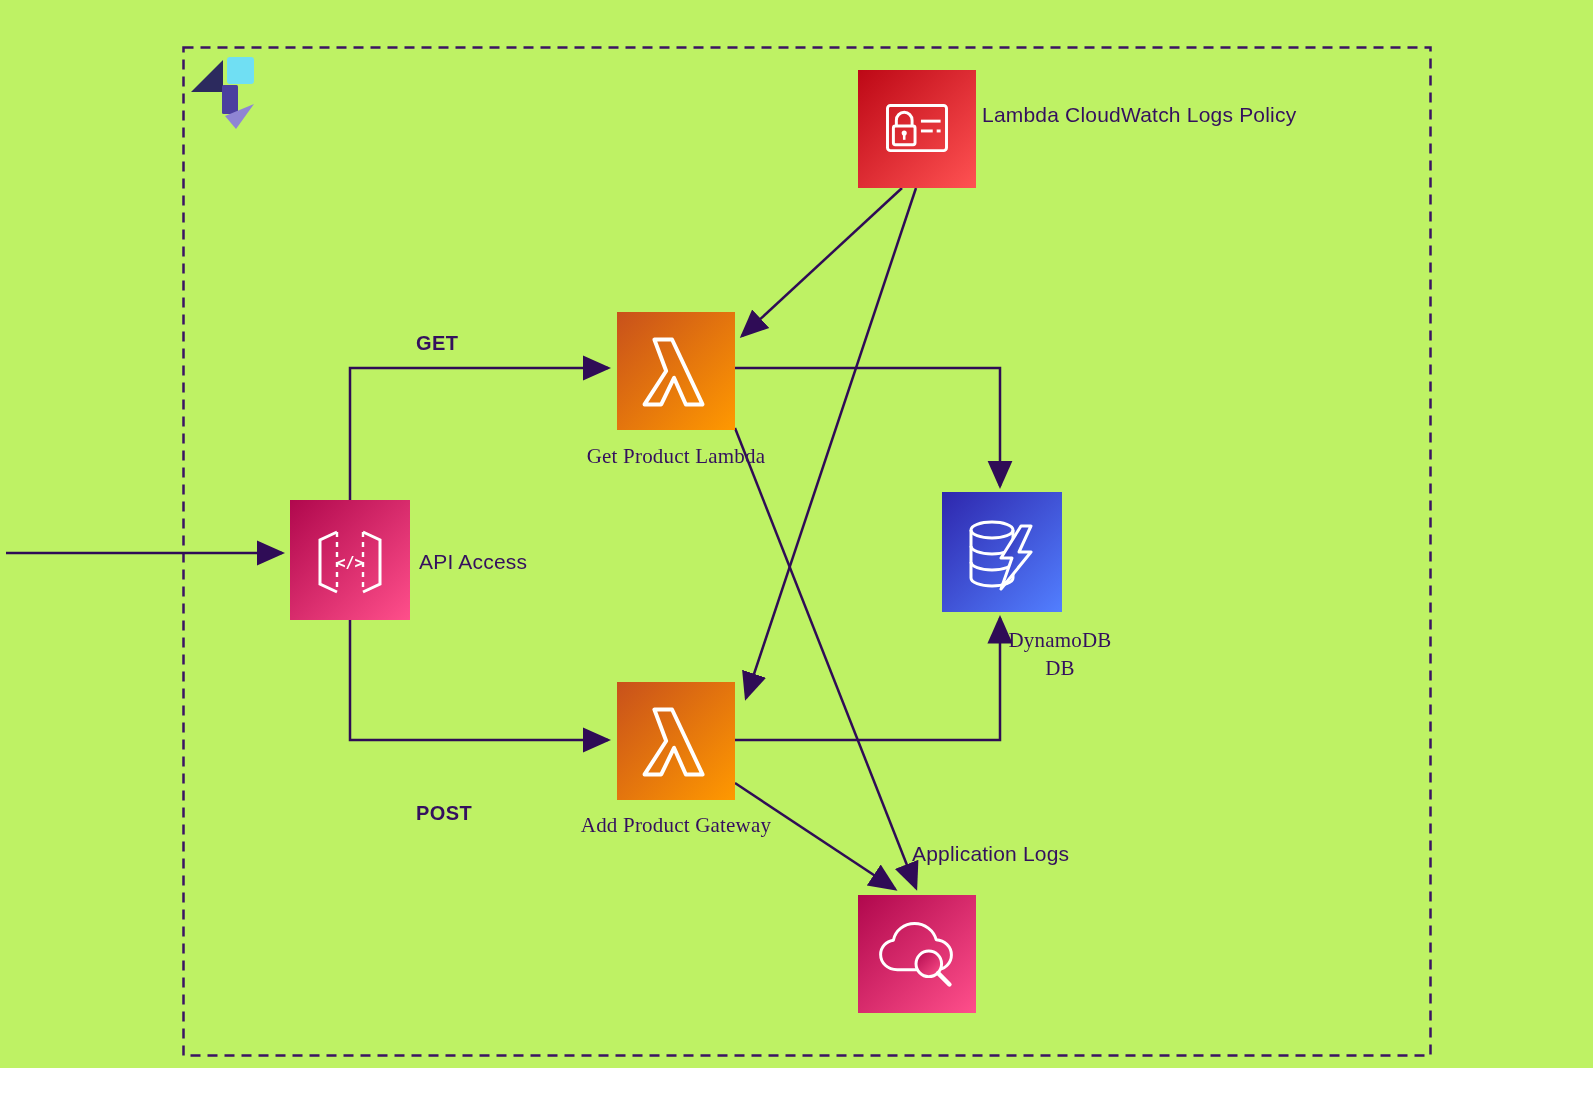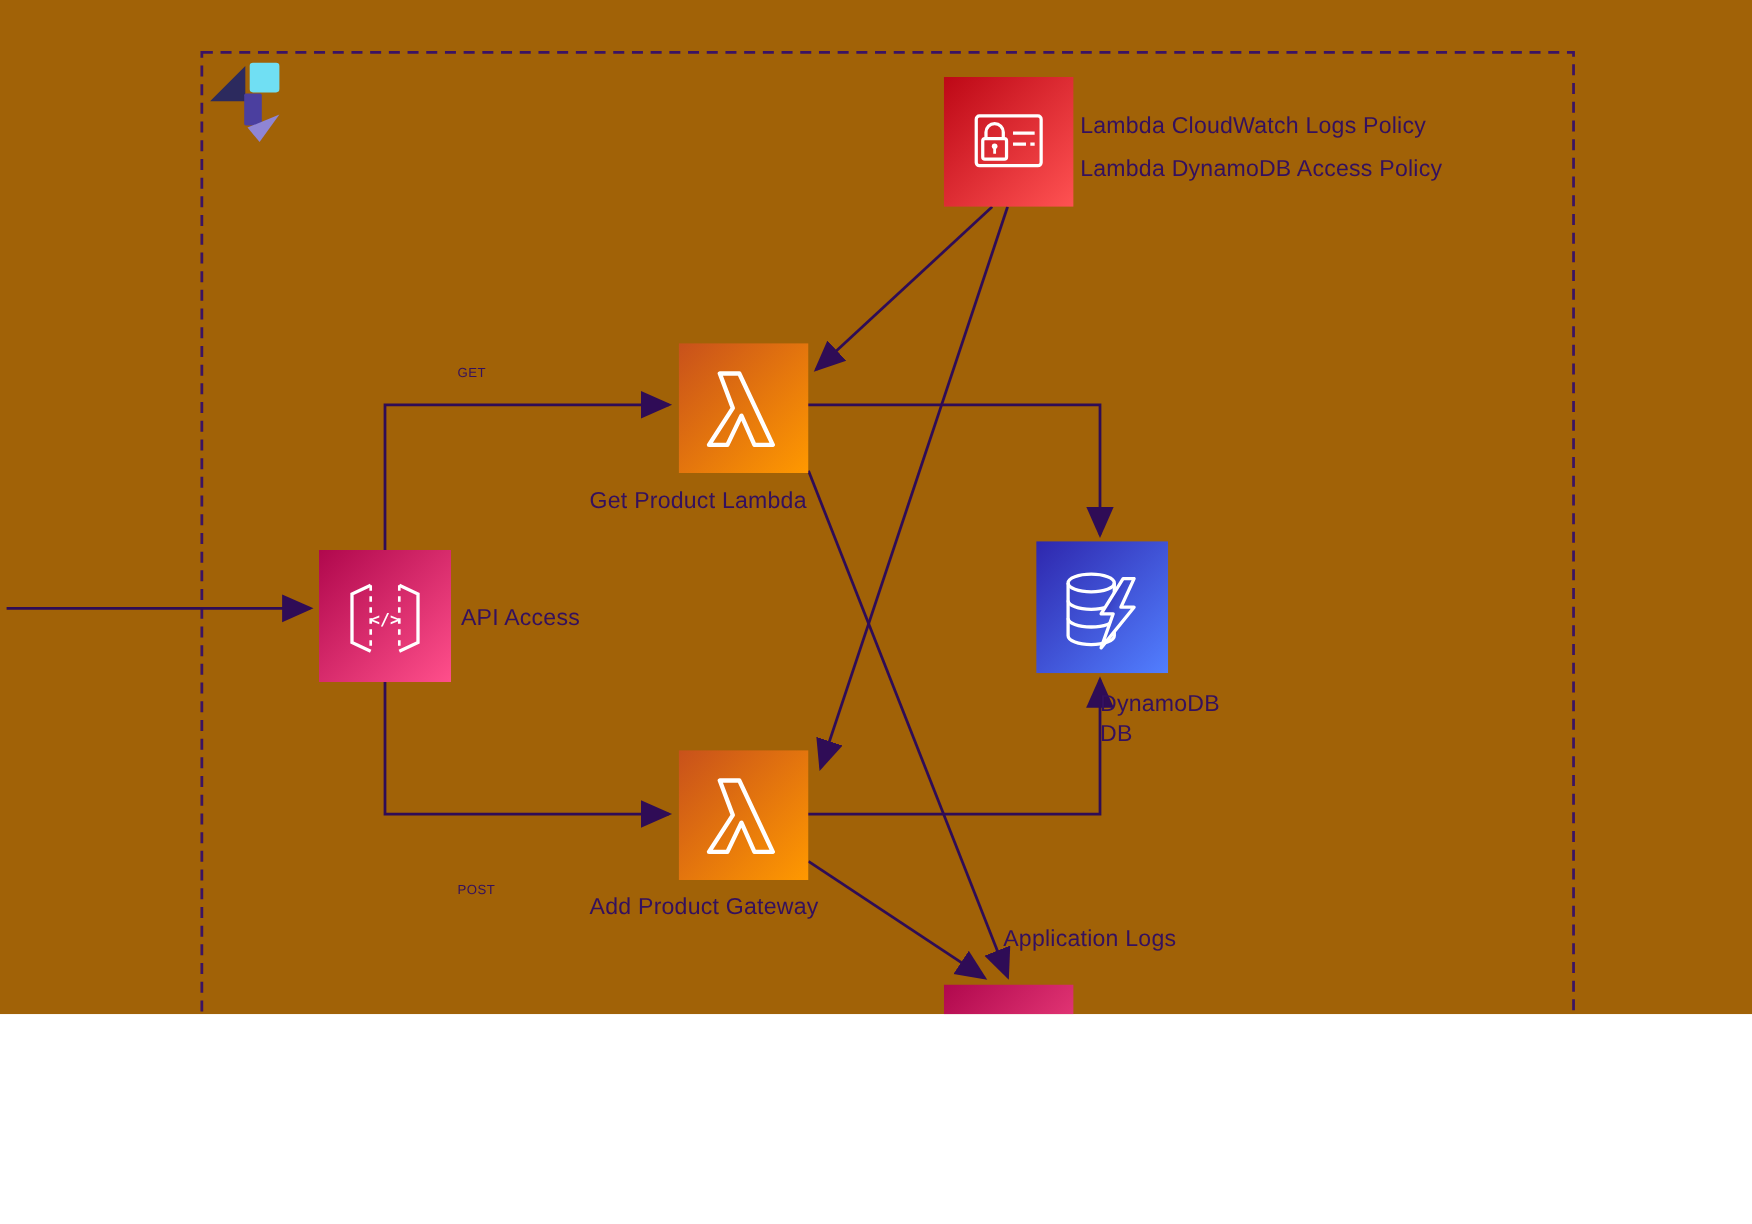--- a/index.html
+++ b/index.html
@@ -1,37 +1,37 @@
 <!DOCTYPE html>
 <html><head>
 <meta charset="utf-8">
 <style>
   html,body{margin:0;padding:0;background:#ffffff;}
   #canvas{
     position:relative;
-    width:1593px;height:922px;
-    background:#a16207;
+    width:1593px;height:1068px;
+    background:#bef264;
     font-family:"Liberation Sans", sans-serif;
     overflow:hidden;
   }
   #connector-layer{position:absolute;left:0;top:0;z-index:1;}
   .node{position:absolute;z-index:2;}
   .node svg{display:block;}
   .lbl{
     position:absolute;z-index:3;
     color:#34105e;
     font-size:21px;
     font-weight:500;
     letter-spacing:.2px;
     white-space:nowrap;
   }
-  .lbl.center{text-align:left;white-space:normal;}
+  .lbl.center{text-align:center;white-space:normal;font-family:Liberation Serif, serif;}
   .edge-lbl{
     position:absolute;z-index:3;
-    color:#34105e;font-size:12px;font-weight:400;letter-spacing:.4px;
+    color:#34105e;font-size:20px;font-weight:700;letter-spacing:.4px;
   }
   #logo{position:absolute;left:188px;top:54px;z-index:2;}
 </style>
 </head>
 <body>
 
 <div id="canvas">
 
   <svg id="connector-layer" width="1593" height="1113" viewBox="0 0 1593 1113">
     <defs>
@@ -91,21 +91,20 @@
       <path d="M39,57 v-6 a8,8 0 0 1 16,0 v6" fill="none" stroke="#fff" stroke-width="3"></path>
       <rect x="36" y="57" width="22" height="19" rx="2" fill="none" stroke="#fff" stroke-width="3"></rect>
       <circle cx="47" cy="64" r="2.6" fill="#fff"></circle>
       <line x1="47" y1="66" x2="47" y2="71" stroke="#fff" stroke-width="2.6"></line>
       <line x1="64" y1="52" x2="84" y2="52" stroke="#fff" stroke-width="3"></line>
       <line x1="64" y1="62" x2="76" y2="62" stroke="#fff" stroke-width="3"></line>
       <line x1="80" y1="62" x2="84" y2="62" stroke="#fff" stroke-width="3"></line>
     </svg>
   </div>
   <div class="lbl" style="left:982px;top:103px">Lambda CloudWatch Logs Policy</div>
-  <div class="lbl" style="left:982px;top:142px">Lambda DynamoDB Access Policy</div>
 
   <div class="node" style="left:290px;top:500px">
     <svg width="120" height="120" viewBox="0 0 120 120">
       <rect width="120" height="120" fill="url(#gradPink)"></rect>
       <path d="M47,32 L30,40 L30,84 L47,92" fill="none" stroke="#fff" stroke-width="3"></path>
       <path d="M73,32 L90,40 L90,84 L73,92" fill="none" stroke="#fff" stroke-width="3"></path>
       <line x1="47" y1="32" x2="47" y2="92" stroke="#fff" stroke-width="2.4" stroke-dasharray="5 5"></line>
       <line x1="73" y1="32" x2="73" y2="92" stroke="#fff" stroke-width="2.4" stroke-dasharray="5 5"></line>
       <text x="60" y="68" text-anchor="middle" fill="#fff" font-size="15" font-weight="bold" font-family="'DejaVu Sans Mono', monospace">&lt;/&gt;</text>
     </svg>

